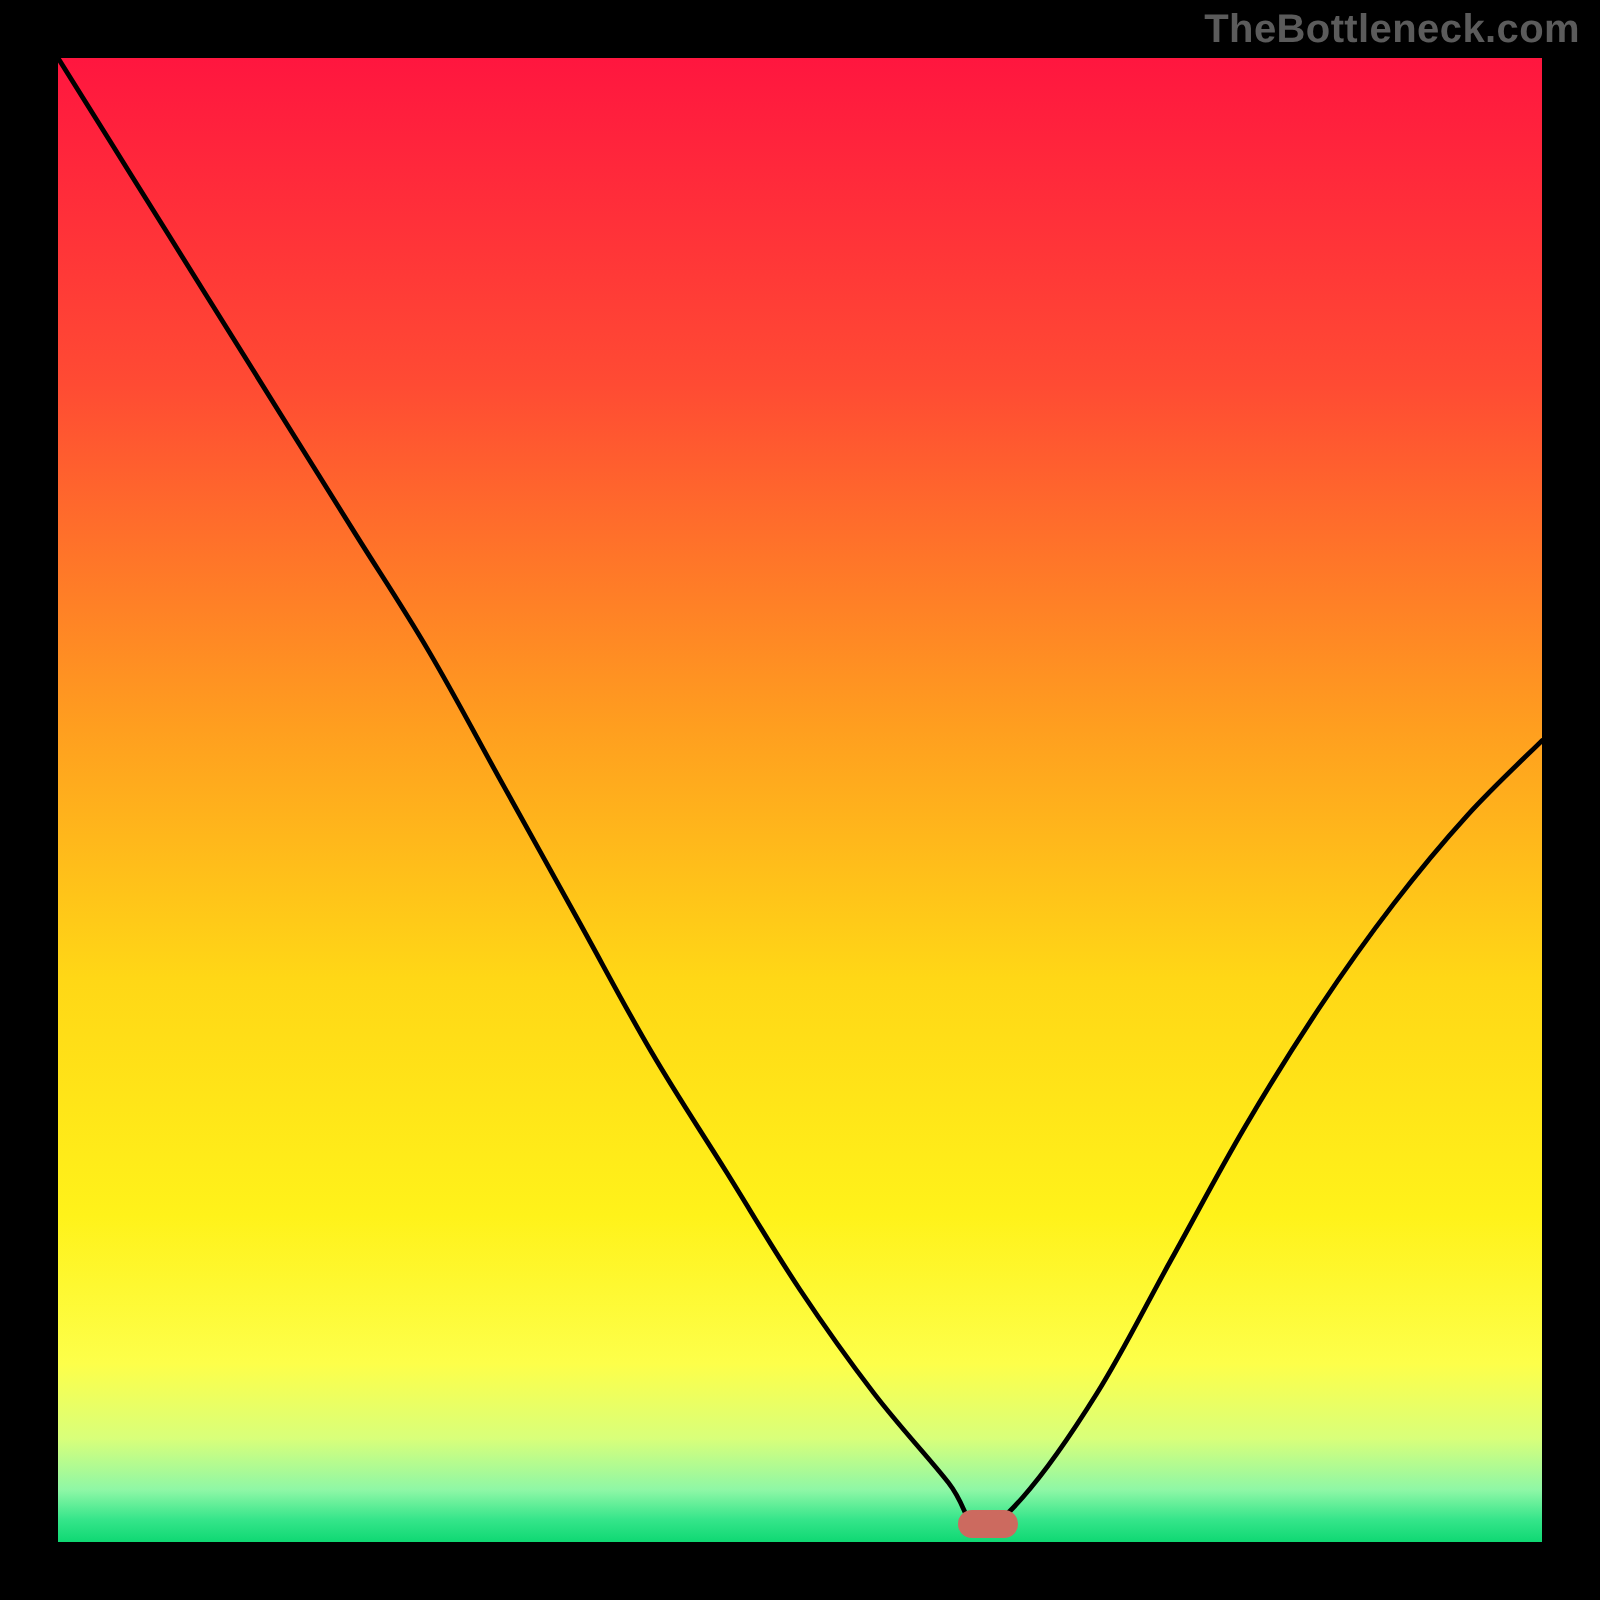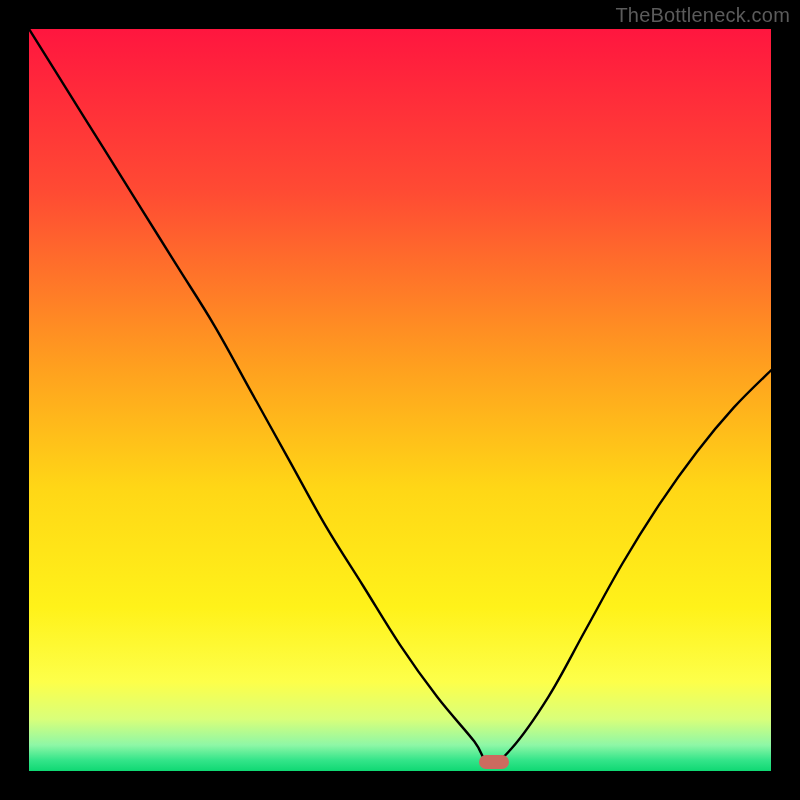--- a/index.html
+++ b/index.html
@@ -43,21 +43,21 @@
     position: absolute;
     background: #cc6a5f;
     border-radius: 8px;
   }
   .attribution {
     position: absolute;
     top: 4px;
     right: 10px;
     color: #5b5b5b;
     font-size: 20px;
-    font-weight: 400;
+    font-weight: 700;
     letter-spacing: 0.2px;
   }
 </style>
 </head>
 <body>
 
 <div class="frame">
 
   <div class="plot-area">
 

